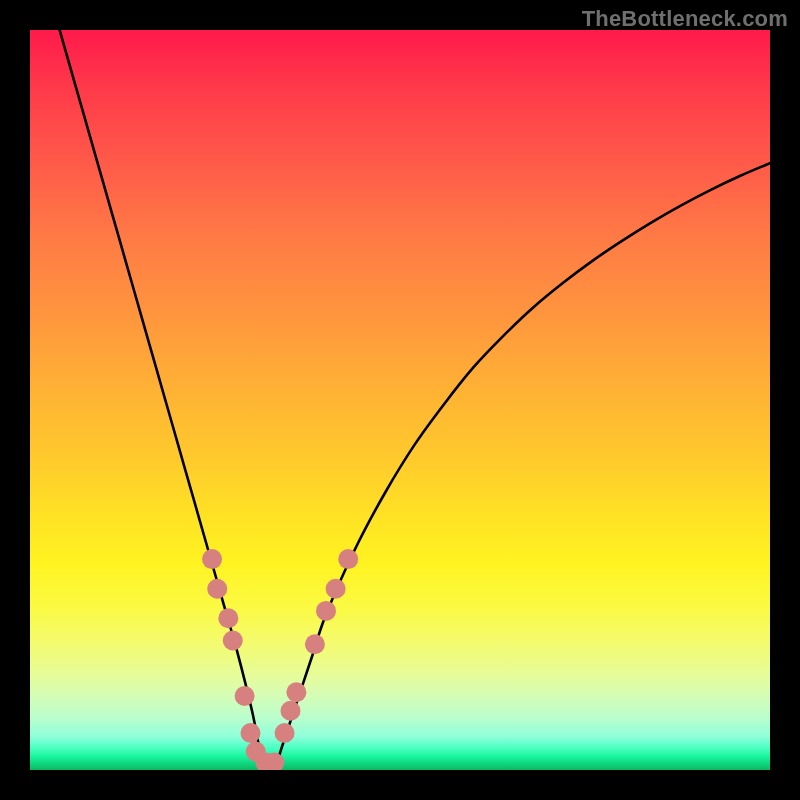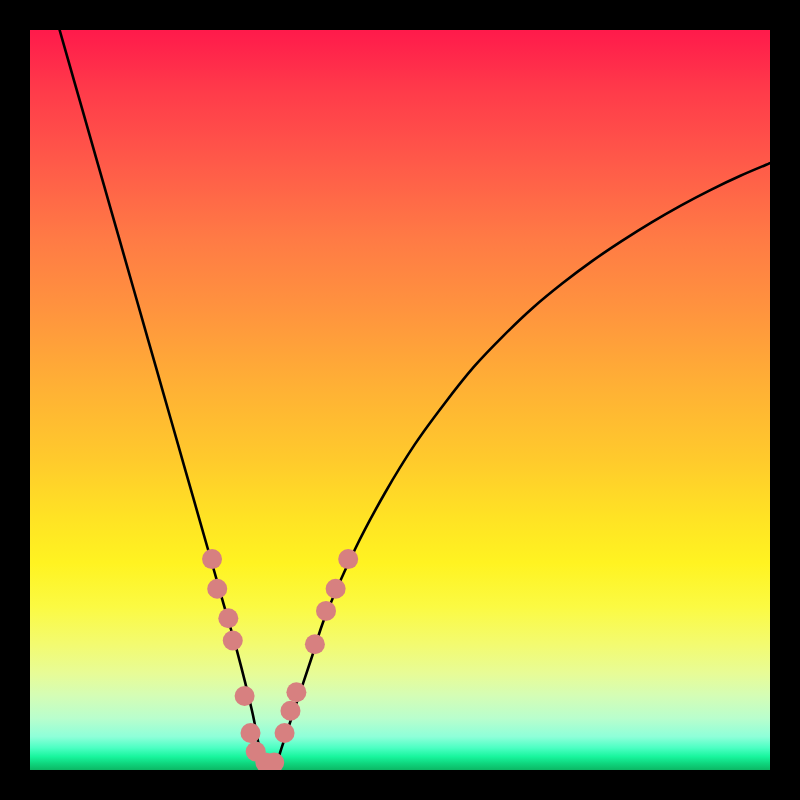--- a/index.html
+++ b/index.html
@@ -58,20 +58,21 @@
     font-weight: 600;
     color: #6f6f6f;
     letter-spacing: 0.2px;
     user-select: none;
   }
 </style>
 </head>
 <body>
 
 <div class="frame">
+  <div class="watermark">TheBottleneck.com</div>
   <div class="plot-area">
     <svg class="curve" width="740" height="740" viewBox="0 0 740 740" preserveAspectRatio="none">
       <path id="curve-path" d="M 29.60 0.00 C 32.07 8.63, 39.47 34.53, 44.40 51.80 C 49.33 69.07, 54.27 86.33, 59.20 103.60 C 64.13 120.87, 69.07 138.13, 74.00 155.40 C 78.93 172.67, 83.87 189.93, 88.80 207.20 C 93.73 224.47, 98.67 241.73, 103.60 259.00 C 108.53 276.27, 113.47 293.53, 118.40 310.80 C 123.33 328.07, 128.27 345.33, 133.20 362.60 C 138.13 379.87, 143.07 397.13, 148.00 414.40 C 152.93 431.67, 157.87 448.93, 162.80 466.20 C 167.73 483.47, 172.67 500.73, 177.60 518.00 C 182.53 535.27, 187.47 552.53, 192.40 569.80 C 197.33 587.07, 202.27 603.10, 207.20 621.60 C 212.13 640.10, 218.30 664.77, 222.00 680.80 C 225.70 696.83, 226.93 707.93, 229.40 717.80 C 231.87 727.67, 234.33 736.30, 236.80 740.00 C 239.27 743.70, 241.73 743.70, 244.20 740.00 C 246.67 736.30, 247.90 728.90, 251.60 717.80 C 255.30 706.70, 261.47 688.20, 266.40 673.40 C 271.33 658.60, 276.27 643.80, 281.20 629.00 C 286.13 614.20, 288.60 603.10, 296.00 584.60 C 303.40 566.10, 315.73 538.35, 325.60 518.00 C 335.47 497.65, 345.33 479.77, 355.20 462.50 C 365.07 445.23, 374.93 429.20, 384.80 414.40 C 394.67 399.60, 404.53 386.65, 414.40 373.70 C 424.27 360.75, 434.13 348.05, 444.00 336.70 C 453.87 325.35, 463.73 315.49, 473.60 305.62 C 483.47 295.75, 493.33 286.26, 503.20 277.50 C 513.07 268.74, 522.93 260.85, 532.80 253.08 C 542.67 245.31, 552.53 237.91, 562.40 230.88 C 572.27 223.85, 582.13 217.31, 592.00 210.90 C 601.87 204.49, 611.73 198.32, 621.60 192.40 C 631.47 186.48, 641.33 180.81, 651.20 175.38 C 661.07 169.95, 670.93 164.77, 680.80 159.84 C 690.67 154.91, 700.53 150.22, 710.40 145.78 C 720.27 141.34, 735.07 135.30, 740.00 133.20" fill="none" stroke="#000000" stroke-width="2.6" stroke-linecap="round" stroke-linejoin="round"></path>
       <g id="markers-group">
           <circle cx="182.04" cy="529.10" r="10" fill="#d78080"></circle>
           <circle cx="187.22" cy="558.70" r="10" fill="#d78080"></circle>
           <circle cx="198.32" cy="588.30" r="10" fill="#d78080"></circle>
           <circle cx="202.76" cy="610.50" r="10" fill="#d78080"></circle>
           <circle cx="214.60" cy="666.00" r="10" fill="#d78080"></circle>
           <circle cx="220.52" cy="703.00" r="10" fill="#d78080"></circle>

